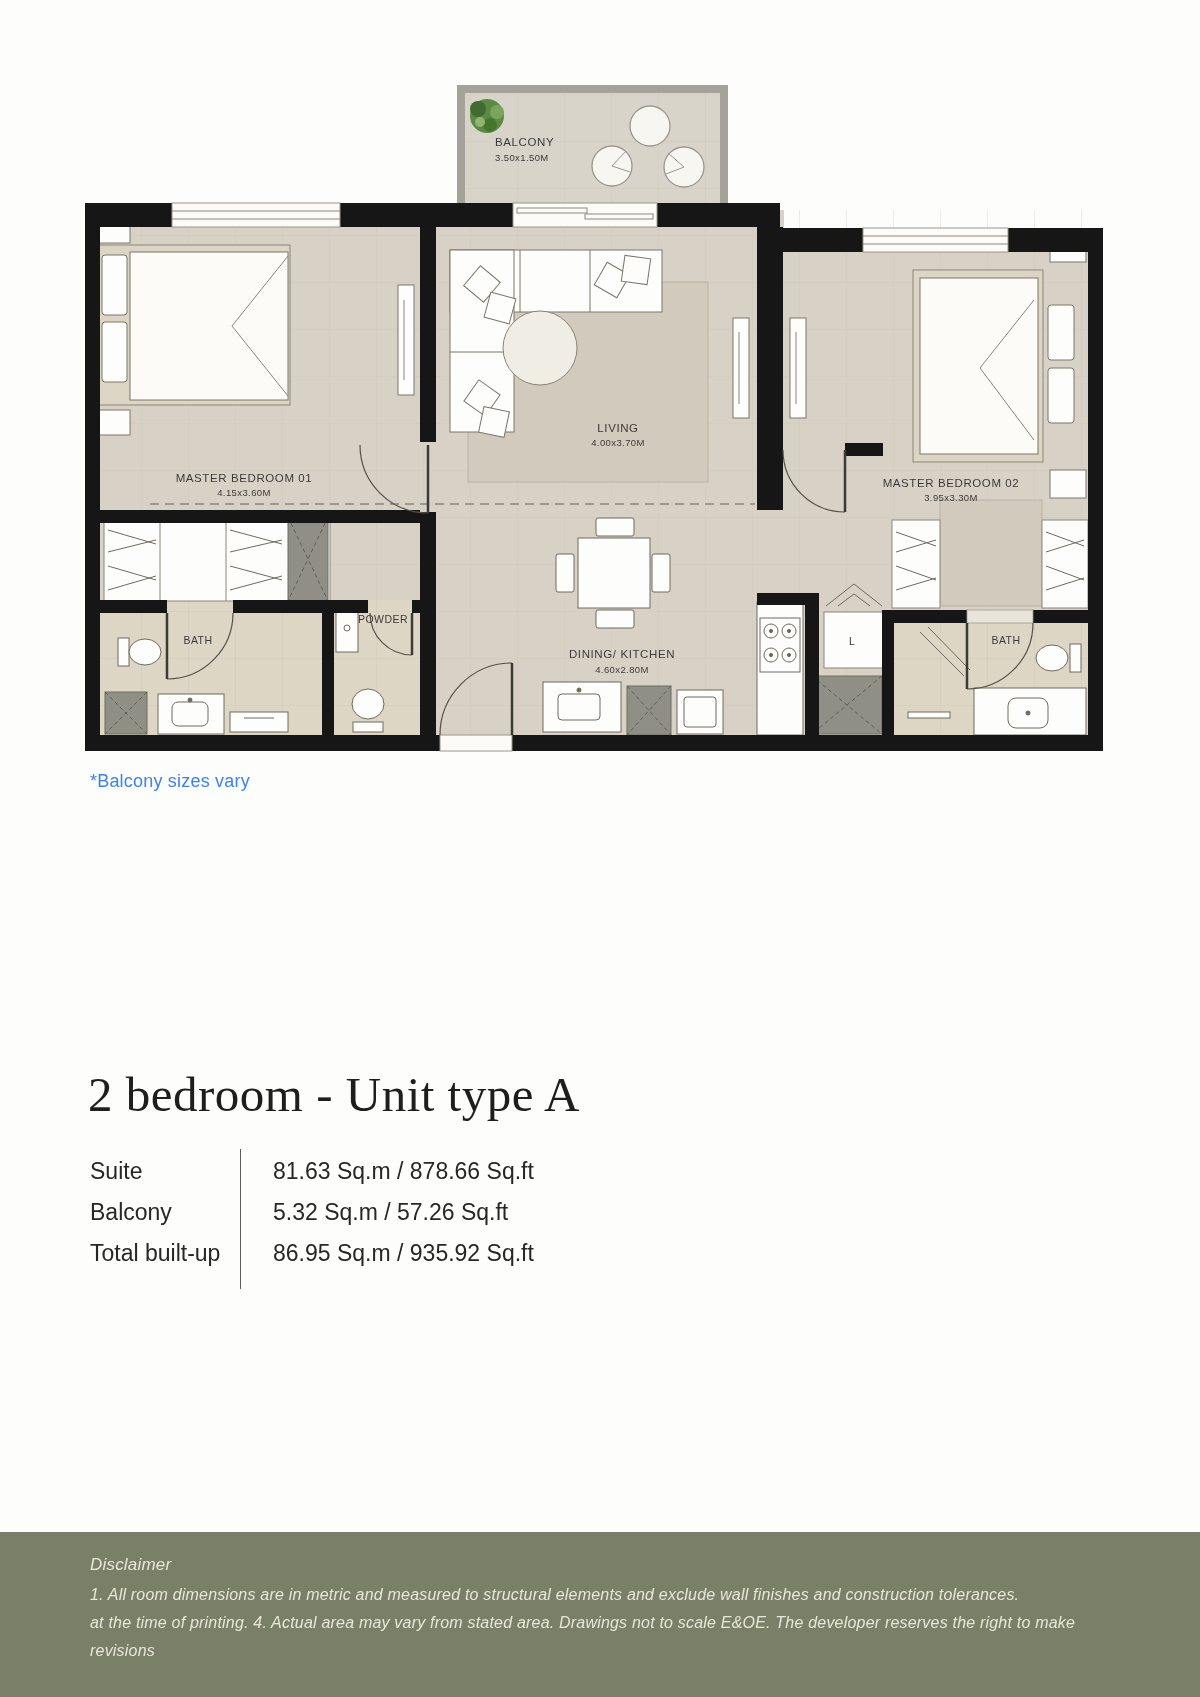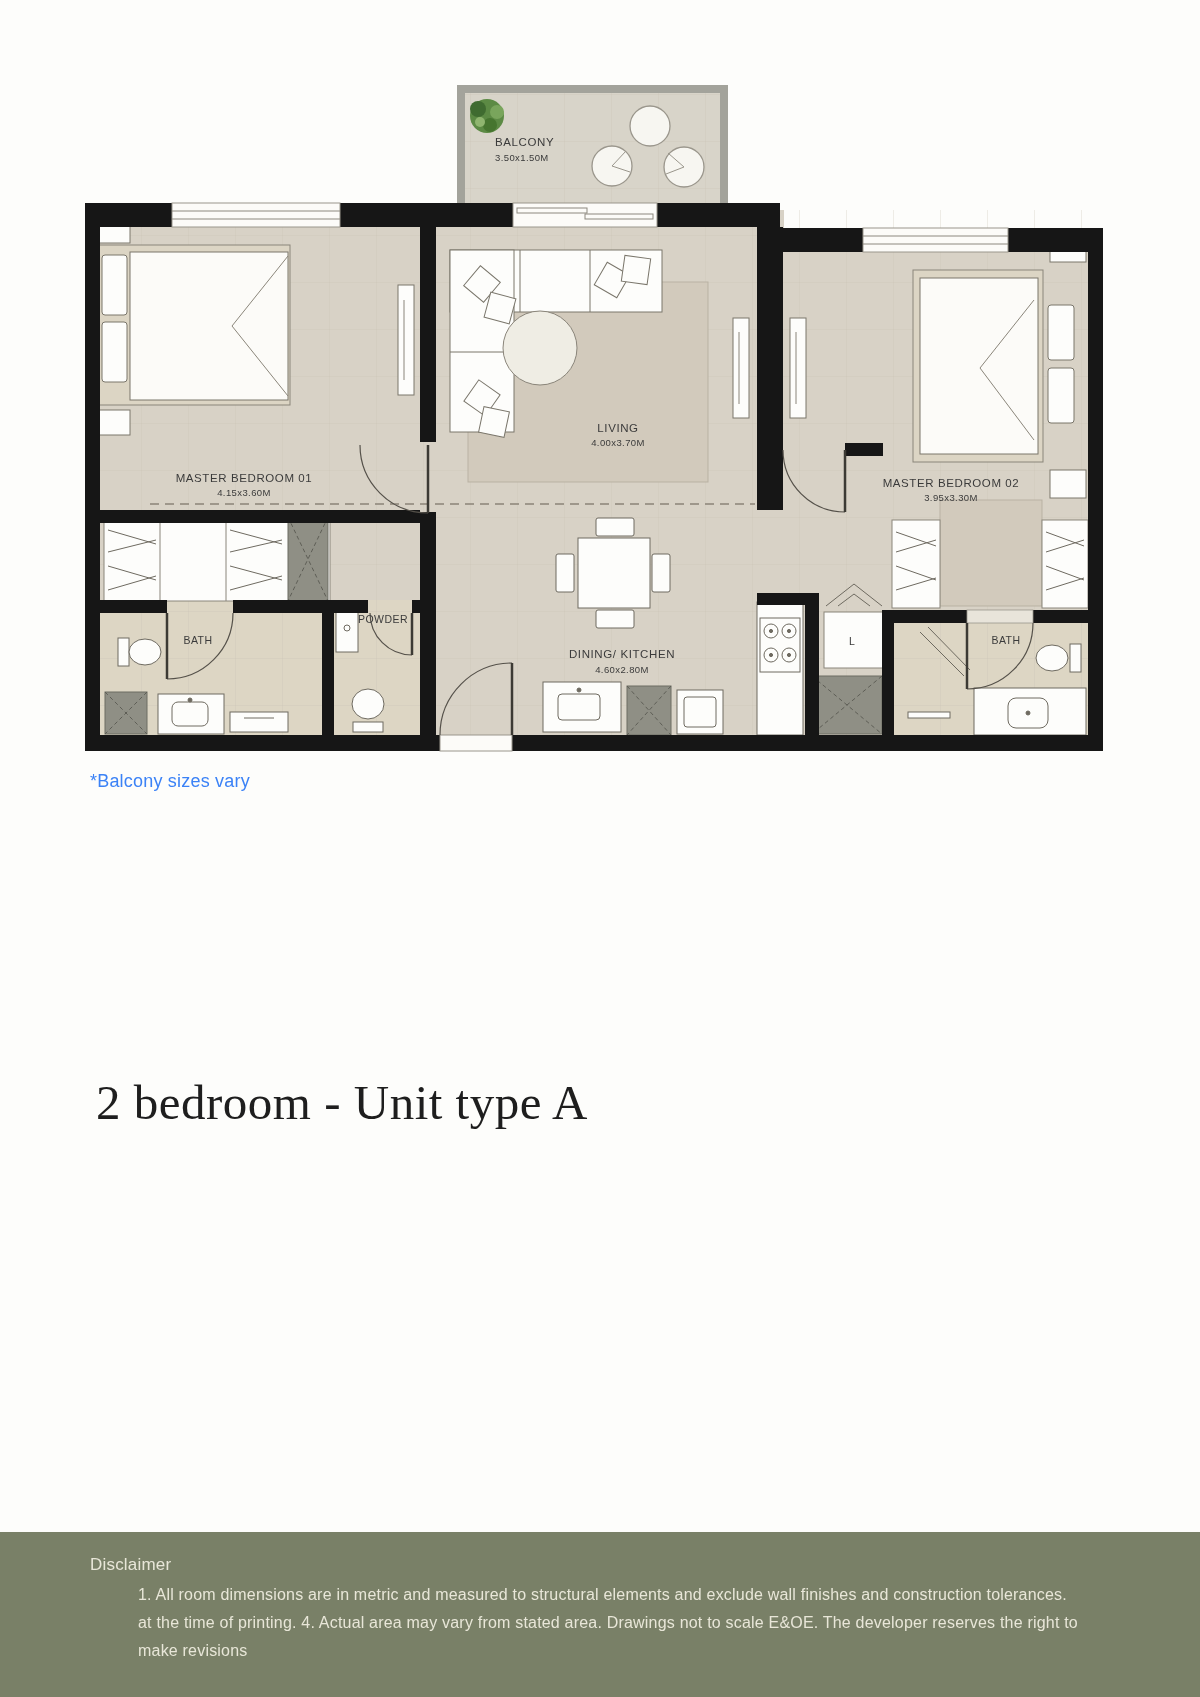--- a/index.html
+++ b/index.html
@@ -27,25 +27,25 @@
   .area-divider{
     position:absolute;left:150px;top:-2px;width:1px;height:140px;background:#5f5f5f;
   }
   .area-row{
     display:flex;align-items:center;height:41px;font-size:23px;color:#272727;
   }
   .area-label{width:150px;flex:0 0 150px;}
   .area-value{margin-left:33px;white-space:nowrap;}
   .disclaimer{
     position:absolute;left:0;top:1532px;width:1200px;height:165px;
-    background:#798067;color:#e8e6d8;
+    background:#798067;color:#e8e6d8;font-style:italic;
   }
   .disclaimer-inner{padding:23px 90px 0 90px;}
   .disclaimer-heading{font-size:17px;margin-bottom:6px;letter-spacing:.2px;}
-  .disclaimer-line{font-size:16px;line-height:28px;letter-spacing:.2px;margin-left:48px;}
+  .disclaimer-line{font-size:16px;line-height:28px;letter-spacing:.2px;}
 </style>
 </head>
 <body>
 
 <div class="page">
 
   <div class="plan-wrap">
   <svg width="1200" height="770" viewBox="0 0 1200 770">
     <defs>
       <pattern id="tilegrid" width="47" height="47" patternUnits="userSpaceOnUse">
@@ -304,22 +304,37 @@
       <text class="plan-label" x="198" y="644" font-size="10.5" letter-spacing="0.5">BATH</text>
       <text class="plan-label" x="383" y="623" font-size="10.5" letter-spacing="0.5">POWDER</text>
       <text class="plan-label" x="1006" y="644" font-size="10.5" letter-spacing="0.5">BATH</text>
       <text class="plan-label" x="852" y="645" font-size="10.5">L</text>
     </g>
   </svg>
   </div>
 
   <div class="note">*Balcony sizes vary</div>
 
-  <h1 class="title" style="margin:8px;">2 bedroom - Unit type A</h1>
-
+  <h1 class="title" style="margin:0;">2 bedroom - Unit type A</h1>
+
+  <div class="area-table">
+    <div class="area-divider"></div>
+    <div class="area-row">
+      <div class="area-label">Suite</div>
+      <div class="area-value">81.63 Sq.m / 878.66 Sq.ft</div>
+    </div>
+    <div class="area-row">
+      <div class="area-label">Balcony</div>
+      <div class="area-value">5.32 Sq.m / 57.26 Sq.ft</div>
+    </div>
+    <div class="area-row">
+      <div class="area-label">Total built-up</div>
+      <div class="area-value">86.95 Sq.m / 935.92 Sq.ft</div>
+    </div>
+  </div>
 
   <div class="disclaimer">
     <div class="disclaimer-inner">
       <div class="disclaimer-heading">Disclaimer</div>
       <div class="disclaimer-line">1. All room dimensions are in metric and measured to structural elements and exclude wall finishes and construction tolerances.</div>
       <div class="disclaimer-line">at the time of printing. 4. Actual area may vary from stated area. Drawings not to scale E&amp;OE. The developer reserves the right to make revisions</div>
 
     </div>
   </div>
 

